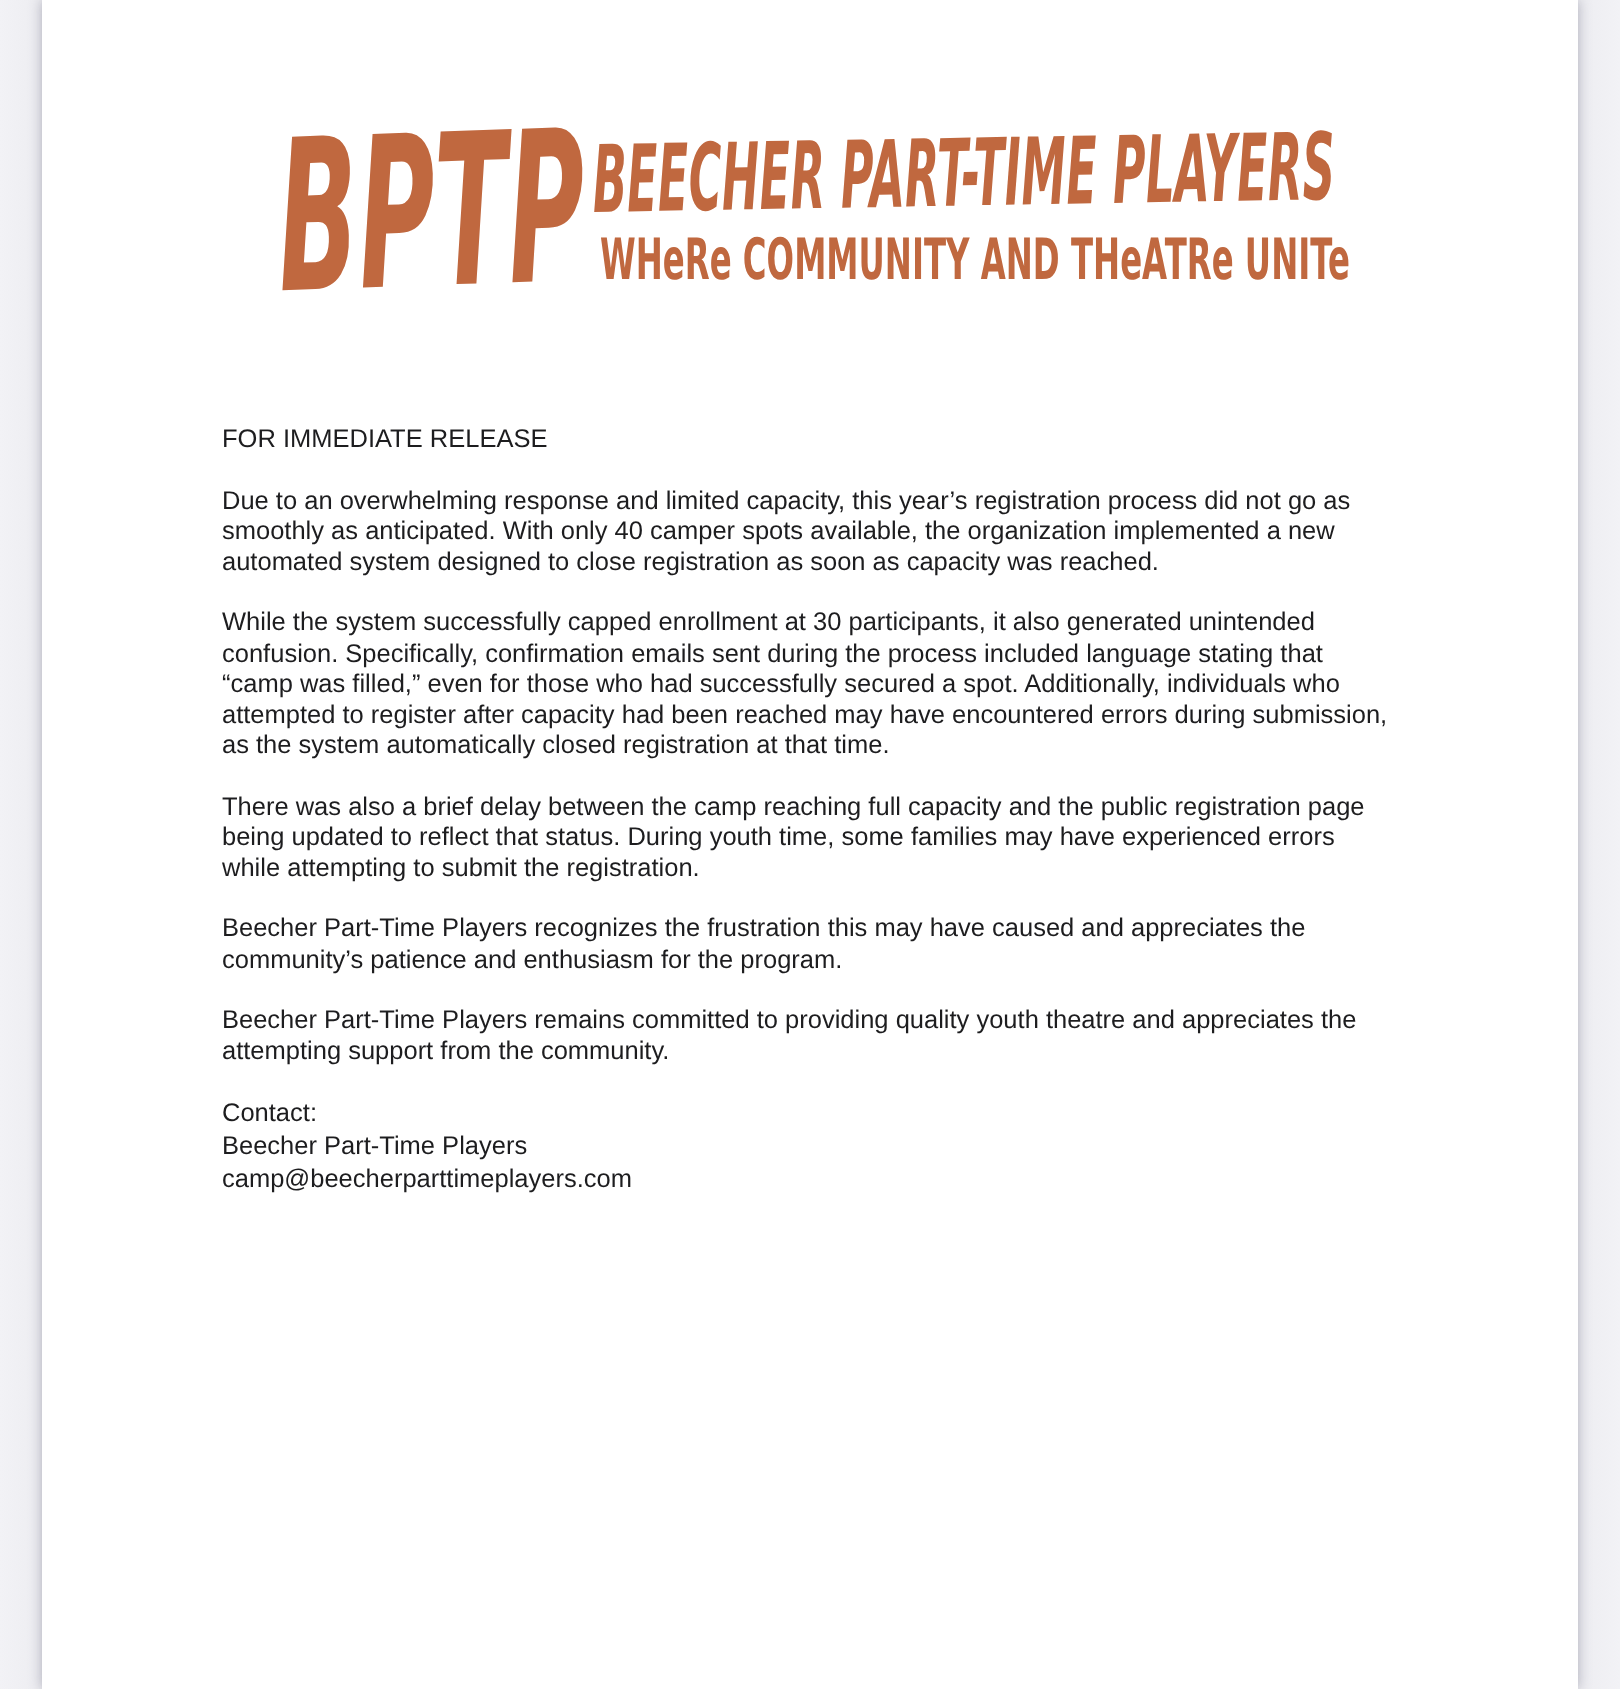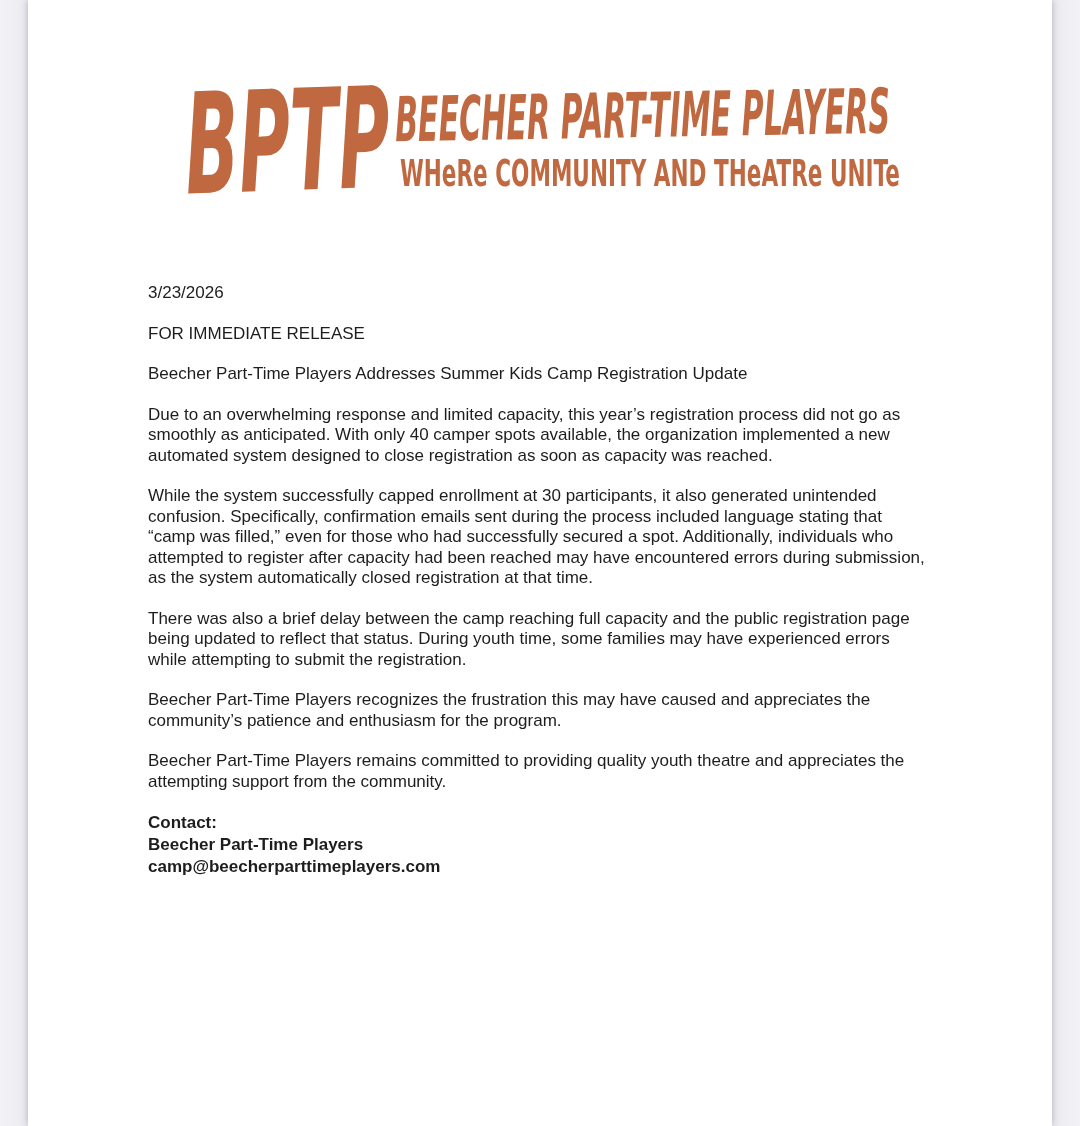--- a/index.html
+++ b/index.html
@@ -54,39 +54,36 @@
     font-size: 17px;
     line-height: 20.5px;
     text-align: left;
   }
   .content p {
     margin: 0 0 20px 0;
   }
   .contact-block div {
     margin: 0;
     line-height: 22px;
-    font-weight: bold;
   }
 </style>
 </head>
 <body>
 
 <div class="viewport">
   <div class="page">
 
     <svg class="logo" viewBox="0 0 1024 120" xmlns="http://www.w3.org/2000/svg" aria-hidden="false">
       <text class="logo-monogram" x="157" y="105" textLength="205" lengthAdjust="spacingAndGlyphs" transform="rotate(-2 260 55)" fill="#c0683f">BPTP</text>
       <text class="logo-org" x="367" y="52" textLength="495" lengthAdjust="spacingAndGlyphs" transform="rotate(-1 615 30)" fill="#c0683f">BEECHER PART-TIME PLAYERS</text>
       <text class="logo-tagline" x="372" y="101" textLength="500" lengthAdjust="spacingAndGlyphs" fill="#c0683f">WHeRe COMMUNITY AND THeATRe UNITe</text>
     </svg>
 
     <div class="content">
-      <p>3/23/2026</p>
       <p>FOR IMMEDIATE RELEASE</p>
-      <p>Beecher Part-Time Players Addresses Summer Kids Camp Registration Update</p>
       <p>Due to an overwhelming response and limited capacity, this year’s registration process did not go as smoothly as anticipated. With only 40 camper spots available, the organization implemented a new automated system designed to close registration as soon as capacity was reached.</p>
       <p>While the system successfully capped enrollment at 30 participants, it also generated unintended confusion. Specifically, confirmation emails sent during the process included language stating that “camp was filled,” even for those who had successfully secured a spot. Additionally, individuals who attempted to register after capacity had been reached may have encountered errors during submission, as the system automatically closed registration at that time.</p>
       <p>There was also a brief delay between the camp reaching full capacity and the public registration page being updated to reflect that status. During youth time, some families may have experienced errors while attempting to submit the registration.</p>
       <p>Beecher Part-Time Players recognizes the frustration this may have caused and appreciates the community’s patience and enthusiasm for the program.</p>
       <p>Beecher Part-Time Players remains committed to providing quality youth theatre and appreciates the attempting support from the community.</p>
 
       <div class="contact-block">
         <div>Contact:</div>
         <div>Beecher Part-Time Players</div>
         <div>camp@beecherparttimeplayers.com</div>

